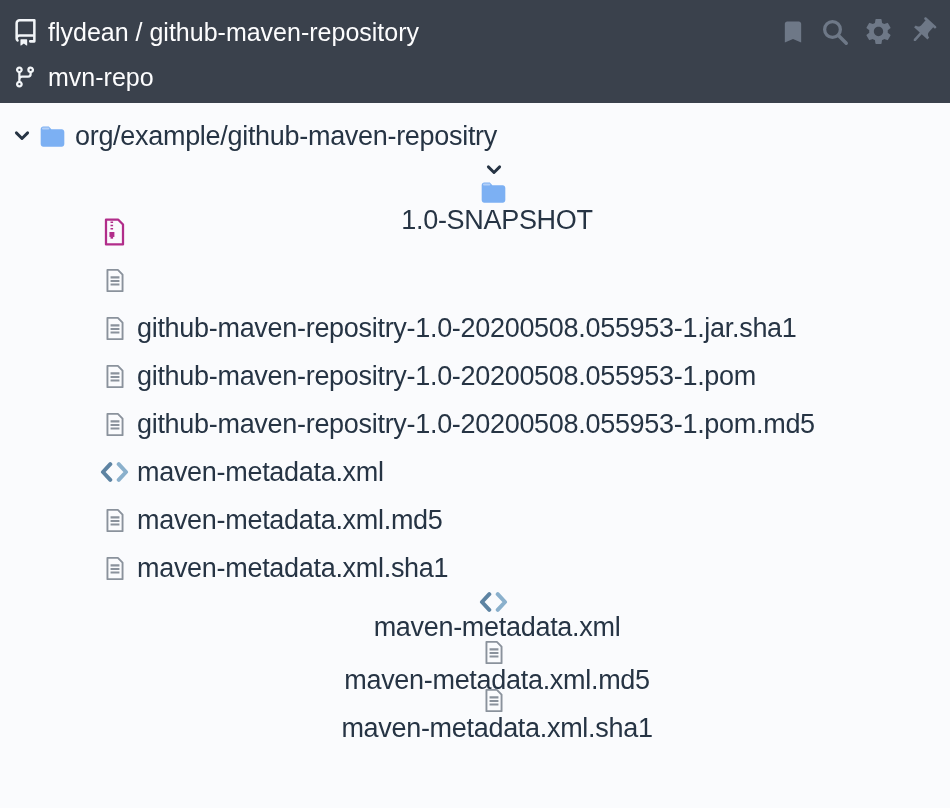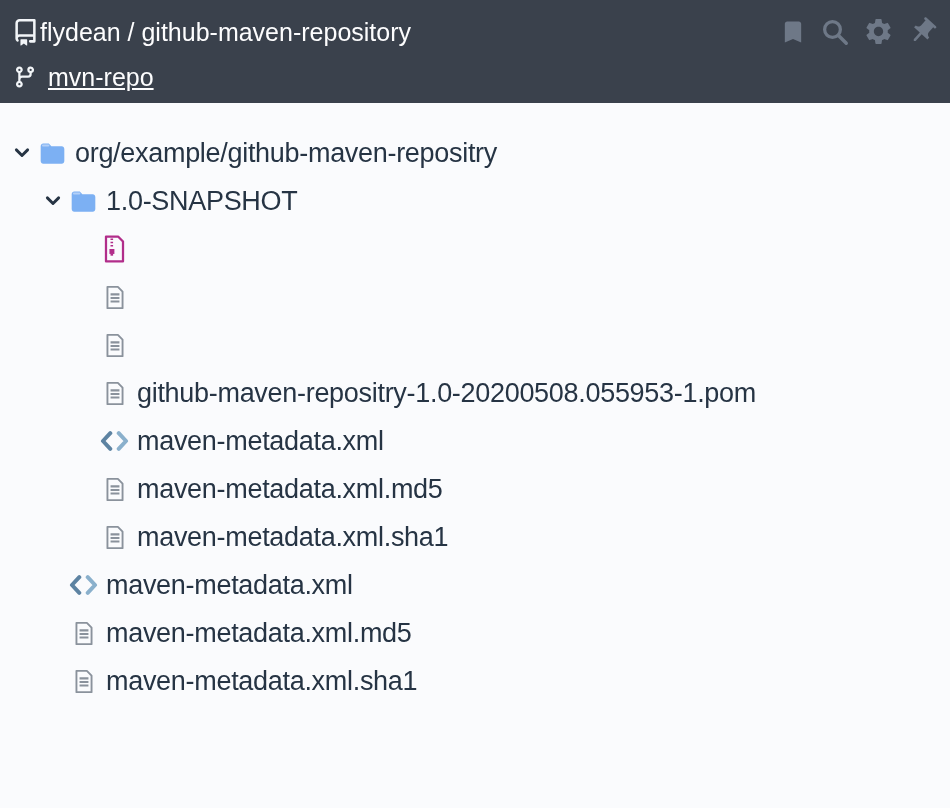--- a/index.html
+++ b/index.html
@@ -8,31 +8,31 @@
   .app { width:950px; height:808px; display:flex; flex-direction:column; }
 
   
   .header { position:relative; background:#3a414c; color:#f4f6f8; height:103px;
             flex:none; padding:8px 12px 0 10px; }
   .hrow { display:flex; align-items:center; }
   .hrow1 { height:48px; }
   .hrow2 { height:42px; }
   .repo-icon-wrap { width:30px; display:flex; justify-content:center; flex:none; }
   .branch-icon-wrap { width:26px; display:flex; justify-content:center; flex:none; margin-left:2px; }
-  .repo-title { font-size:25px; color:#fdfdfe; white-space:nowrap; cursor:pointer; }
-  .branch-name { font-size:25px; margin-left:10px; color:#fdfdfe; white-space:nowrap; cursor:pointer;text-decoration:underline; }
+  .repo-title { font-size:25px; margin-left:8px; color:#fdfdfe; white-space:nowrap; cursor:pointer; }
+  .branch-name { font-size:25px; margin-left:10px; color:#fdfdfe; white-space:nowrap; cursor:pointer; }
   .header-actions { position:absolute; top:16px; right:12px; display:flex; gap:13px;
                     align-items:center; color:#6e7887; }
   .header-actions .hicon { display:flex; cursor:pointer; }
 
   
-  .tree { flex:1; background:#fafbfd; padding-top:26px; overflow:hidden; }
+  .tree { flex:1; background:#fafbfd; padding-top:9px; overflow:hidden; }
   .row { height:48px; display:flex; align-items:center; cursor:pointer; white-space:nowrap; }
   .l0 { padding-left:6px; }
-  .l1 { padding-left:37px; }
+  .l1 { padding-left:37px;flex-direction:column; }
   .l2 { padding-left:68px; }
   .slot { width:31px; flex:none; display:flex; align-items:center; justify-content:center; }
   .label { font-size:27px; color:#263444; margin-left:7px; letter-spacing:-0.3px; }
   svg { display:block; }
 </style>
 </head>
 <body>
 
 <svg width="0" height="0" style="position:absolute">
   <defs>
@@ -172,32 +172,42 @@
         </span>
     </div>
 
     <div class="row l2">
       <span class="slot"></span>
       <span class="slot">
           <svg width="20" height="25" viewBox="0 0 18 22">
             <use href="#i-doc"></use>
           </svg>
         </span>
+      <span class="label">github-maven-repositry-1.0-20200508.055953-1.jar.sha1</span>
     </div>
 
     <div class="row l2">
       <span class="slot"></span>
       <span class="slot">
           <svg width="20" height="25" viewBox="0 0 18 22">
             <use href="#i-doc"></use>
           </svg>
         </span>
       <span class="label">github-maven-repositry-1.0-20200508.055953-1.pom</span>
     </div>
 
+    <div class="row l2">
+      <span class="slot"></span>
+      <span class="slot">
+          <svg width="20" height="25" viewBox="0 0 18 22">
+            <use href="#i-doc"></use>
+          </svg>
+        </span>
+      <span class="label">github-maven-repositry-1.0-20200508.055953-1.pom.md5</span>
+    </div>
 
 
     <div class="row l2">
       <span class="slot"></span>
       <span class="slot">
           <svg width="29" height="20" viewBox="0 0 26 18">
             <use href="#i-code"></use>
           </svg>
         </span>
       <span class="label">maven-metadata.xml</span>

